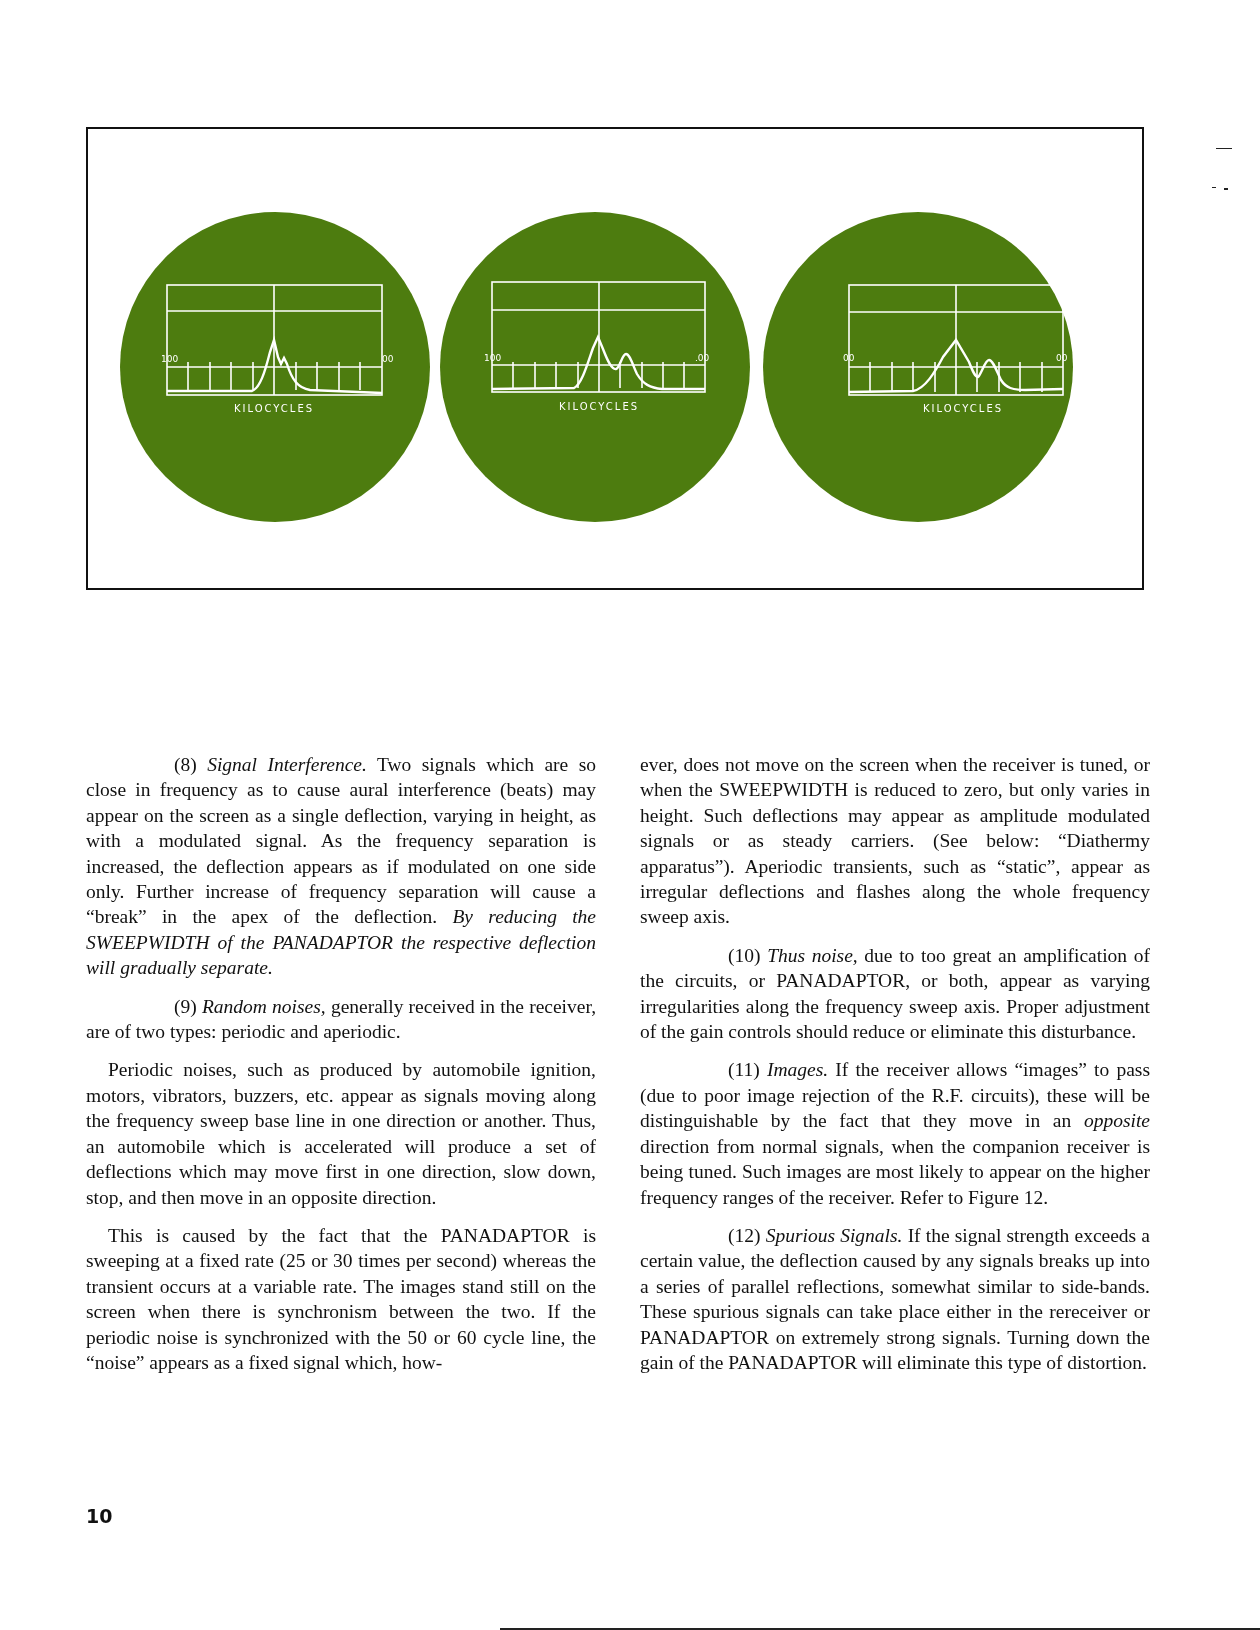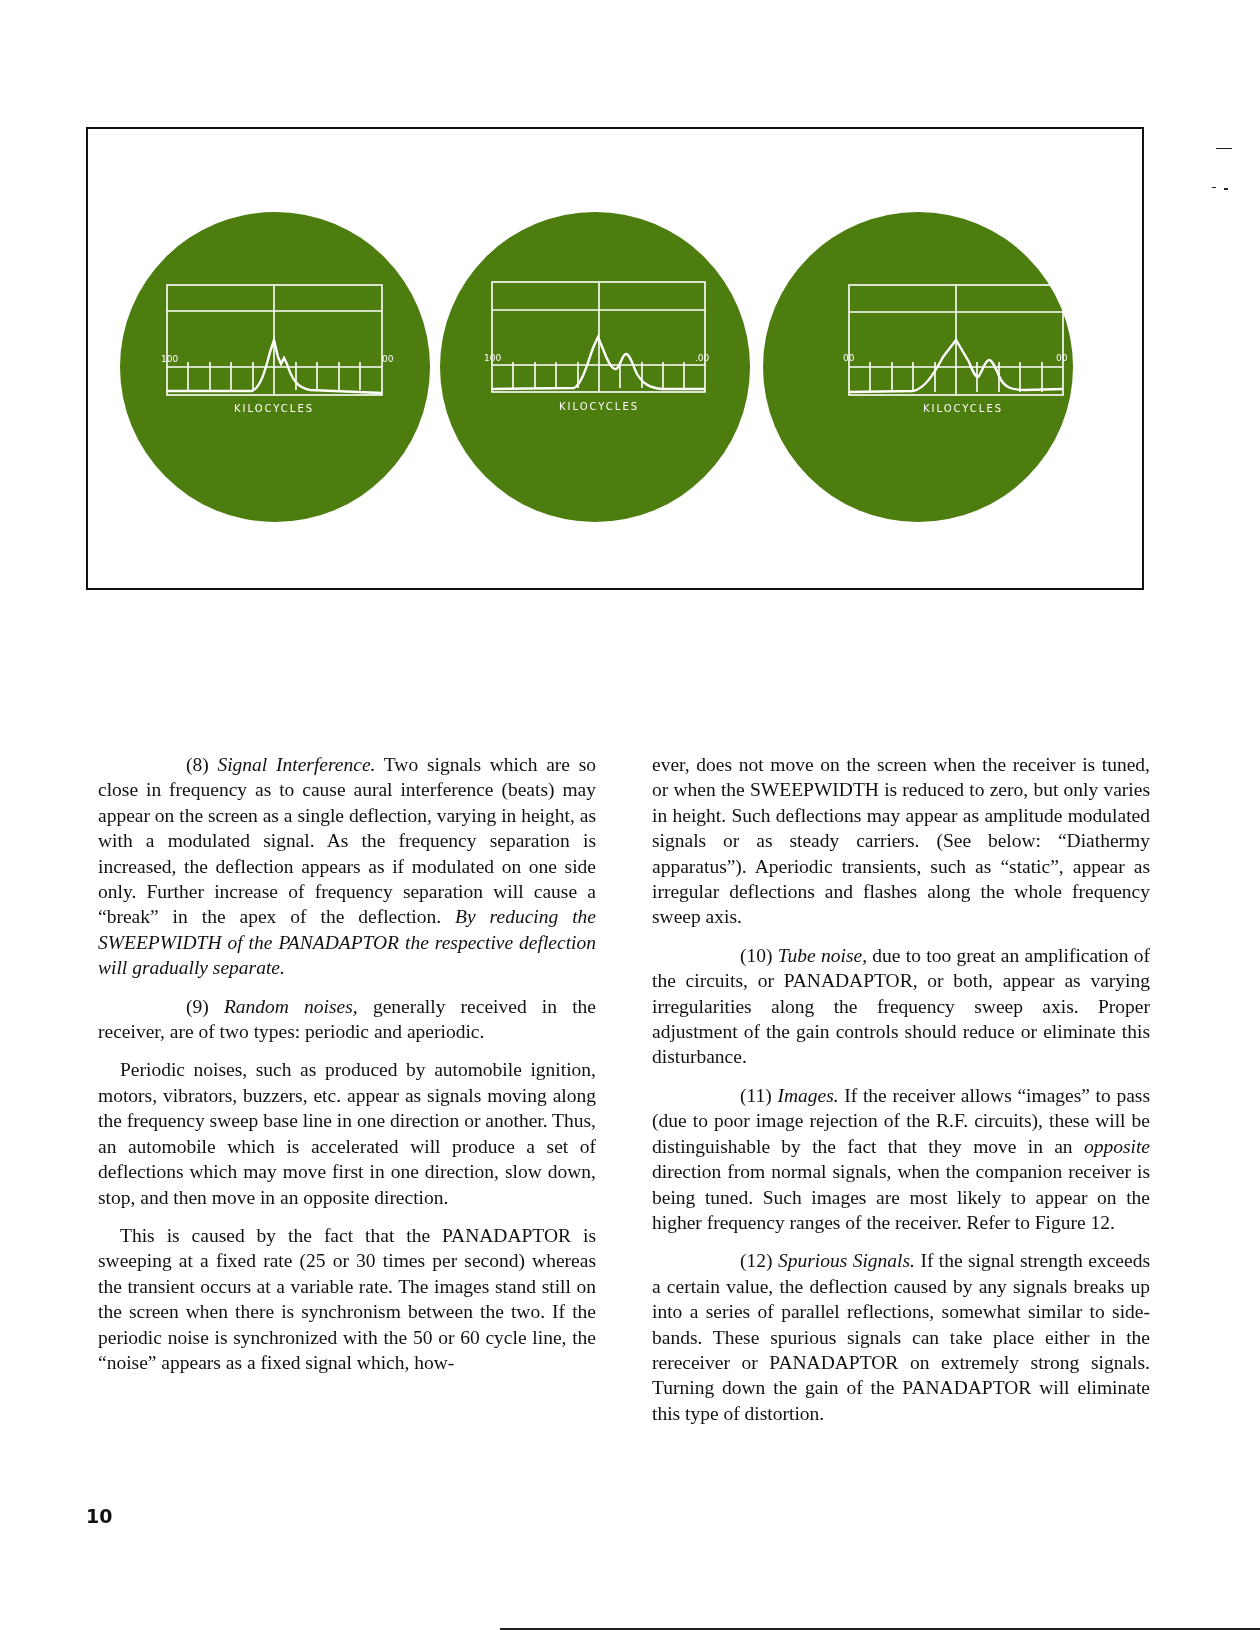--- a/index.html
+++ b/index.html
@@ -6,21 +6,21 @@
   body { width: 1260px; height: 1630px; position: relative; overflow: hidden; font-family: "Liberation Serif", "DejaVu Serif", serif; color: #111; }
   .figure-frame { position: absolute; left: 86px; top: 127px; width: 1058px; height: 463px; border: 2px solid #111; box-sizing: border-box; }
   .scope { position: absolute; top: 212px; width: 310px; height: 310px; border-radius: 50%; background: #4d7c0f; }
   .scope svg { position: absolute; left: 0; top: 0; width: 310px; height: 310px; }
   .scope-label { position: absolute; font-family: "DejaVu Sans", sans-serif; font-size: 10px; letter-spacing: 2px; color: #fff; white-space: nowrap; transform: translateX(-50%); }
   .scale-l, .scale-r { position: absolute; font-family: "DejaVu Sans", sans-serif; font-size: 9px; color: #fff; }
   .caption { position: absolute; left: 0; width: 1260px; top: 636px; text-align: center; font-family: "DejaVu Sans", sans-serif; font-weight: bold; font-style: italic; font-size: 16.5px; line-height: 20px; letter-spacing: 0.5px; }
   .col { position: absolute; top: 752px; width: 510px; font-size: 19.5px; line-height: 25.4px; text-align: justify; }
   .col.left { left: 86px; }
   .col.right { left: 640px; width: 510px; }
-  .col p { margin: 0 0 13px 12px; }
+  .col p { margin: 0 0 13px 0; }
   .indent { text-indent: 88px; }
   .indent-s { text-indent: 22px; }
   .nopara { text-indent: 0; }
   em { font-style: italic; }
   .page-number { position: absolute; left: 86px; top: 1505px; font-family: "DejaVu Sans", sans-serif; font-weight: bold; font-size: 19px; }
   .artifact { position: absolute; background: #222; }
 </style>
 </head>
 <body>
 
@@ -100,21 +100,21 @@
 
 <div class="col left">
   <p class="indent"><span>(8) </span><em>Signal Interference.</em><span> Two signals which are so close in frequency as to cause aural interference (beats) may appear on the screen as a single deflection, varying in height, as with a modulated signal. As the frequency separation is increased, the deflection appears as if modulated on one side only. Further increase of frequency separation will cause a “break” in the apex of the deflection. </span><em>By reducing the SWEEPWIDTH of the PANADAPTOR the respective deflection will gradually separate.</em></p>
   <p class="indent"><span>(9) </span><em>Random noises,</em><span> generally received in the receiver, are of two types: periodic and aperiodic.</span></p>
   <p class="indent-s">Periodic noises, such as produced by automobile ignition, motors, vibrators, buzzers, etc. appear as signals moving along the frequency sweep base line in one direction or another. Thus, an automobile which is accelerated will produce a set of deflections which may move first in one direction, slow down, stop, and then move in an opposite direction.</p>
   <p class="indent-s">This is caused by the fact that the PANADAPTOR is sweeping at a fixed rate (25 or 30 times per second) whereas the transient occurs at a variable rate. The images stand still on the screen when there is synchronism between the two. If the periodic noise is synchronized with the 50 or 60 cycle line, the “noise” appears as a fixed signal which, how-</p>
 </div>
 
 <div class="col right">
   <p class="nopara">ever, does not move on the screen when the receiver is tuned, or when the SWEEPWIDTH is reduced to zero, but only varies in height. Such deflections may appear as amplitude modulated signals or as steady carriers. (See below: “Diathermy apparatus”). Aperiodic transients, such as “static”, appear as irregular deflections and flashes along the whole frequency sweep axis.</p>
-  <p class="indent"><span>(10) </span><em>Tube noise,</em><span> due to too great an amplification of the circuits, or PANADAPTOR, or both, appear as varying irregularities along the frequency sweep axis. Proper adjustment of the gain controls should reduce or eliminate this disturbance.</span></p>
+  <p class="indent"><span>(10) </span><em>Thus noise,</em><span> due to too great an amplification of the circuits, or PANADAPTOR, or both, appear as varying irregularities along the frequency sweep axis. Proper adjustment of the gain controls should reduce or eliminate this disturbance.</span></p>
   <p class="indent"><span>(11) </span><em>Images.</em><span> If the receiver allows “images” to pass (due to poor image rejection of the R.F. circuits), these will be distinguishable by the fact that they move in an </span><em>opposite</em><span> direction from normal signals, when the companion receiver is being tuned. Such images are most likely to appear on the higher frequency ranges of the receiver. Refer to Figure 12.</span></p>
   <p class="indent"><span>(12) </span><em>Spurious Signals.</em><span> If the signal strength exceeds a certain value, the deflection caused by any signals breaks up into a series of parallel reflections, somewhat similar to side-bands. These spurious signals can take place either in the rereceiver or PANADAPTOR on extremely strong signals. Turning down the gain of the PANADAPTOR will eliminate this type of distortion.</span></p>
 </div>
 
 <div class="page-number">10</div>
 
 <div class="artifact" style="left:1216px; top:148px; width:16px; height:1px;"></div>
 <div class="artifact" style="left:1212px; top:187px; width:4px; height:1px;"></div>
 <div class="artifact" style="left:1224px; top:188px; width:4px; height:2px;"></div>
 <div class="artifact" style="left:500px; top:1628px; width:760px; height:2px;"></div>

